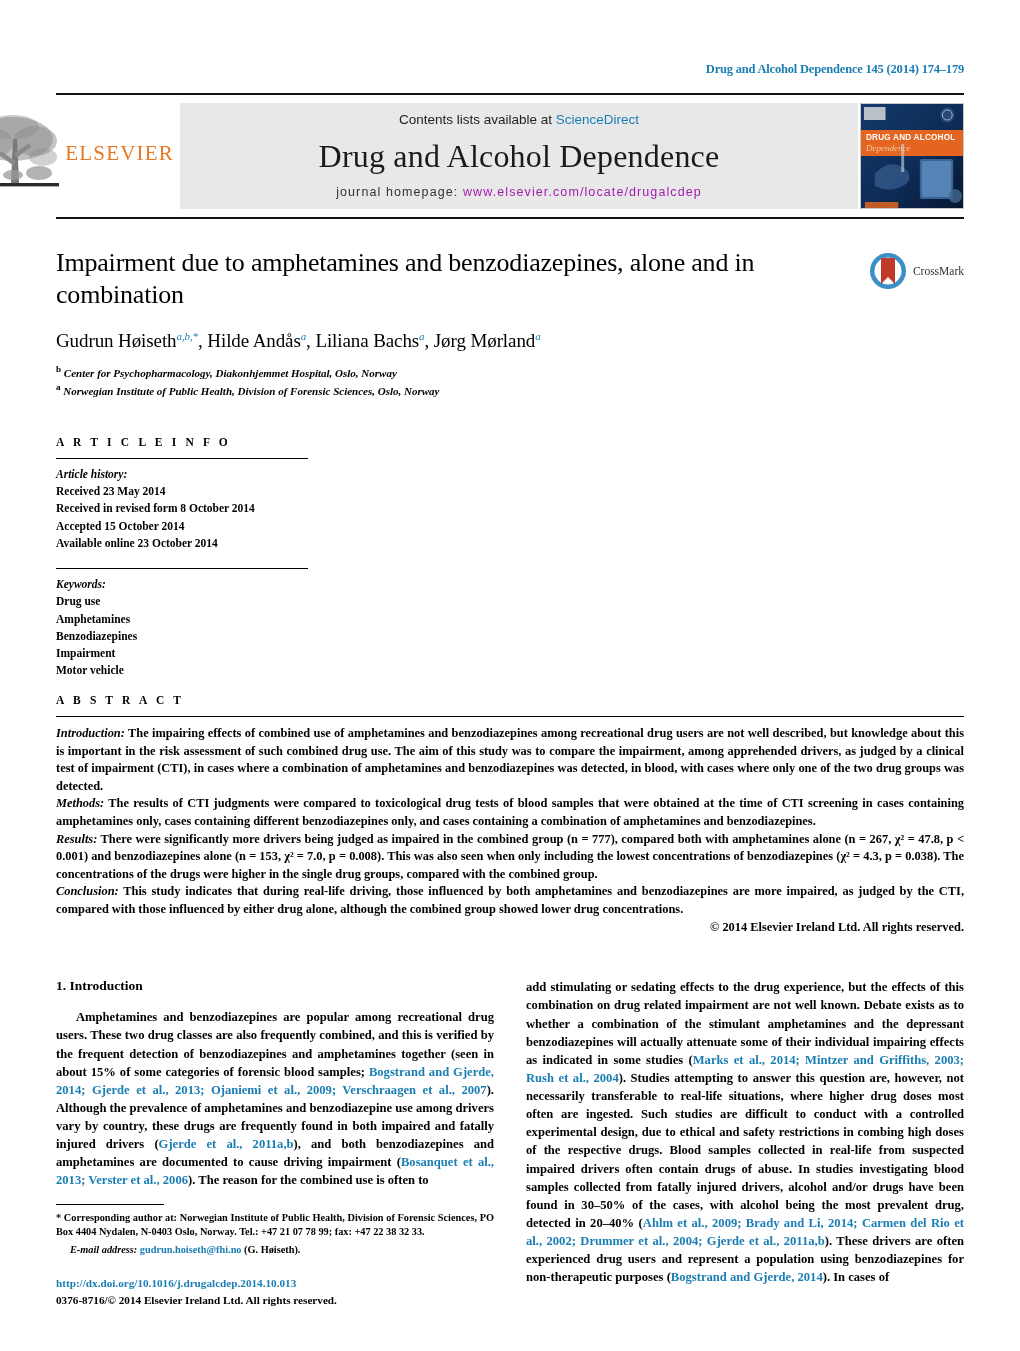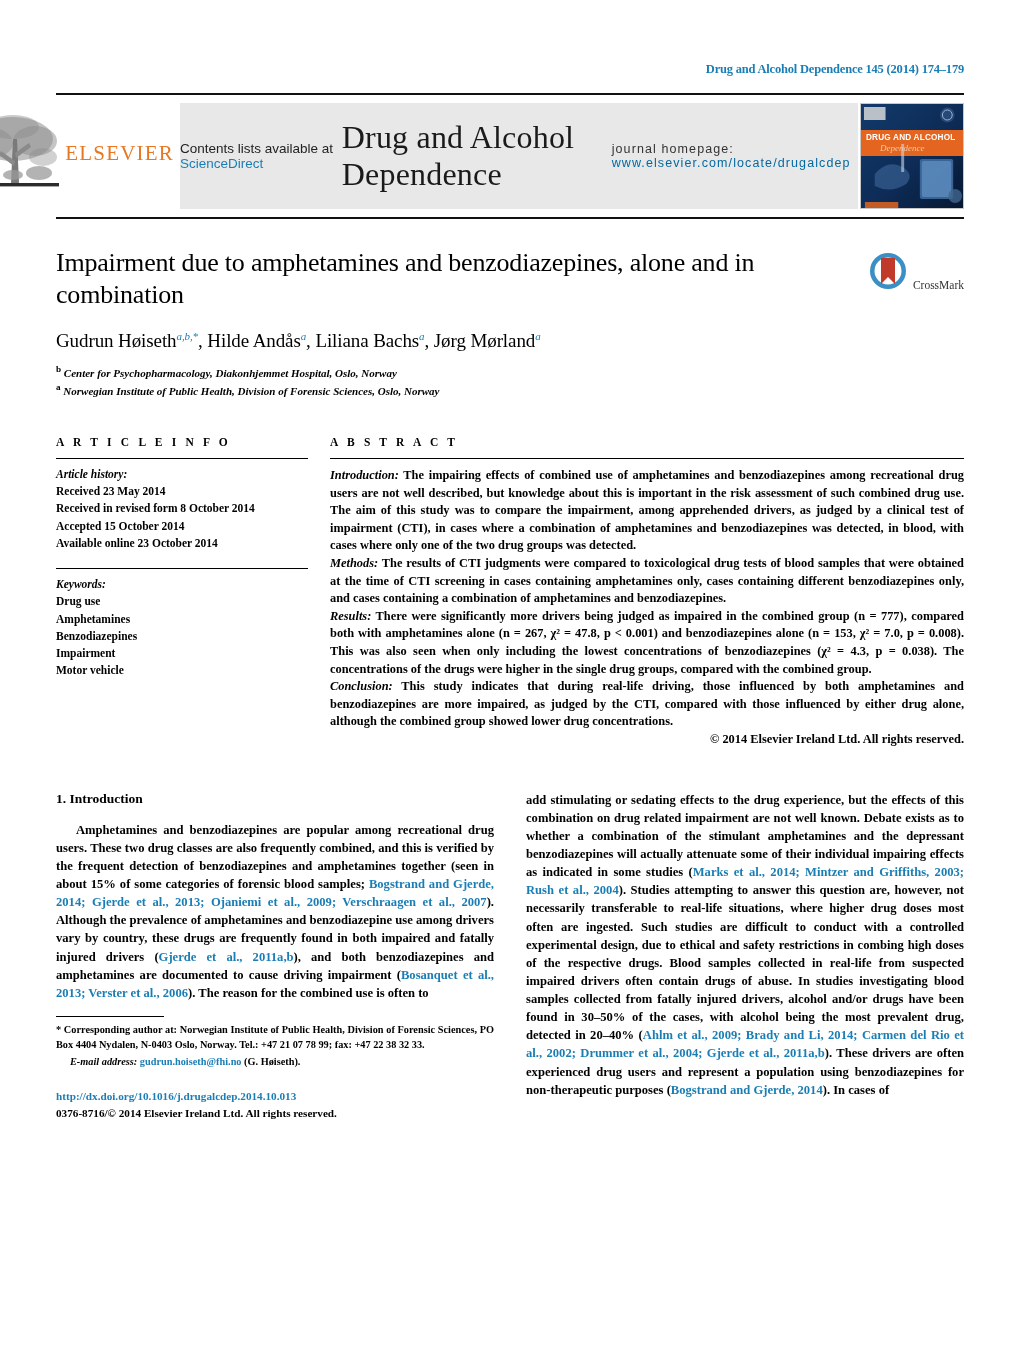--- a/index.html
+++ b/index.html
@@ -50,20 +50,21 @@
     font-size: 21px;
     letter-spacing: 1.2px;
     line-height: 1;
     margin-top: 1px;
   }
   .masthead-center {
     flex: 1 1 auto;
     background: #e8e8e8;
     margin: 8px 2px 8px 6px;
     display: flex;
+    flex-direction: column;
     justify-content: space-between;
     align-items: center;
     padding: 9px 0 10px 0;
   }
   .contents-line {
     font-family: "Liberation Sans", sans-serif;
     font-size: 13.5px;
     color: #222;
   }
   .contents-line .sd { color: #1a7eb5; }
@@ -72,21 +73,21 @@
     font-size: 32px;
     color: #1a1a1a;
     letter-spacing: 0.2px;
   }
   .homepage-line {
     font-family: "Liberation Sans", sans-serif;
     font-size: 12.5px;
     color: #333;
     letter-spacing: 1.1px;
   }
-  .homepage-line .url { color: #0369a1; }
+  .homepage-line .url { color: #a21caf; }
   .cover-thumb {
     width: 104px;
     flex: 0 0 104px;
     margin: 8px 0;
     position: relative;
     background: #c2410c;
     overflow: hidden;
     border: 1px solid #c8c8c8;
   }
 
@@ -109,29 +110,30 @@
     font-size: 11px;
     font-style: italic;
     font-weight: bold;
     line-height: 1.45;
     margin-top: 10px;
   }
   .affil sup { font-style: normal; }
   .crossmark {
     position: absolute;
     right: 0; top: 4px;
-    display: flex; align-items: flex-end; gap: 5px;
+    display: flex; align-items: center; gap: 5px;
   }
   .crossmark-text { font-size: 11.5px; color: #333; font-family: "Liberation Serif", serif; }
 
   
   .info-abstract {
     display: flex;
     margin-top: 36px;
-    gap: 22px;
+    gap: 6px;
+    flex-direction: column;
   }
   .col-info { width: 252px; flex: 0 0 252px; }
   .col-abstract { flex: 1 1 auto; }
   .sec-label {
     font-size: 11.5px;
     font-weight: bold;
     letter-spacing: 3.2px;
     font-family: "Liberation Serif", serif;
   }
   .rule { border-top: 1px solid #000; margin-top: 10px; }
@@ -246,21 +248,21 @@
         <rect x="0" y="26" width="104" height="26" fill="#E3651F"></rect>
         <rect x="60" y="55" width="34" height="40" rx="2" fill="#4a79b0" opacity="0.75"></rect>
         <rect x="62" y="57" width="30" height="36" rx="2" fill="#6d9ed1" opacity="0.55"></rect>
         <ellipse cx="36" cy="62" rx="20" ry="9" fill="#2b5display" opacity="0"></ellipse>
         <path d="M14 70 q14 -16 30 -6 q10 7 2 16 q-16 10 -32 2 Z" fill="#375f92" opacity="0.7"></path>
         <rect x="41" y="40" width="3" height="28" fill="#cfd8e6" opacity="0.6"></rect>
         <circle cx="96" cy="92" r="7" fill="#41668f" opacity="0.8"></circle>
         <rect x="4" y="98" width="34" height="8" fill="#E3651F" opacity="0.85"></rect>
       </svg>
       <div style="position:absolute;left:5px;top:30px;color:#fff;font-family:'Liberation Sans',sans-serif;font-size:8.2px;font-weight:bold;letter-spacing:0.2px;line-height:1.05;">DRUG AND ALCOHOL</div>
-      <div style="position:absolute;left:19px;top:40px;color:#f3c9a6;font-family:'Liberation Serif',serif;font-size:9px;font-style:italic;line-height:1;">Dependence</div>
+      <div style="position:absolute;left:5px;top:40px;color:#f3c9a6;font-family:'Liberation Serif',serif;font-size:9px;font-style:italic;line-height:1;">Dependence</div>
     </div>
   </div>
 
   <div class="title-block">
     <h1 class="paper-title">Impairment due to amphetamines and benzodiazepines, alone and in combination</h1>
 
     <div class="authors">
       Gudrun Høiseth<sup>a,b,*</sup>, Hilde Andås<sup>a</sup>, Liliana Bachs<sup>a</sup>, Jørg Mørland<sup>a</sup>
     </div>
 

